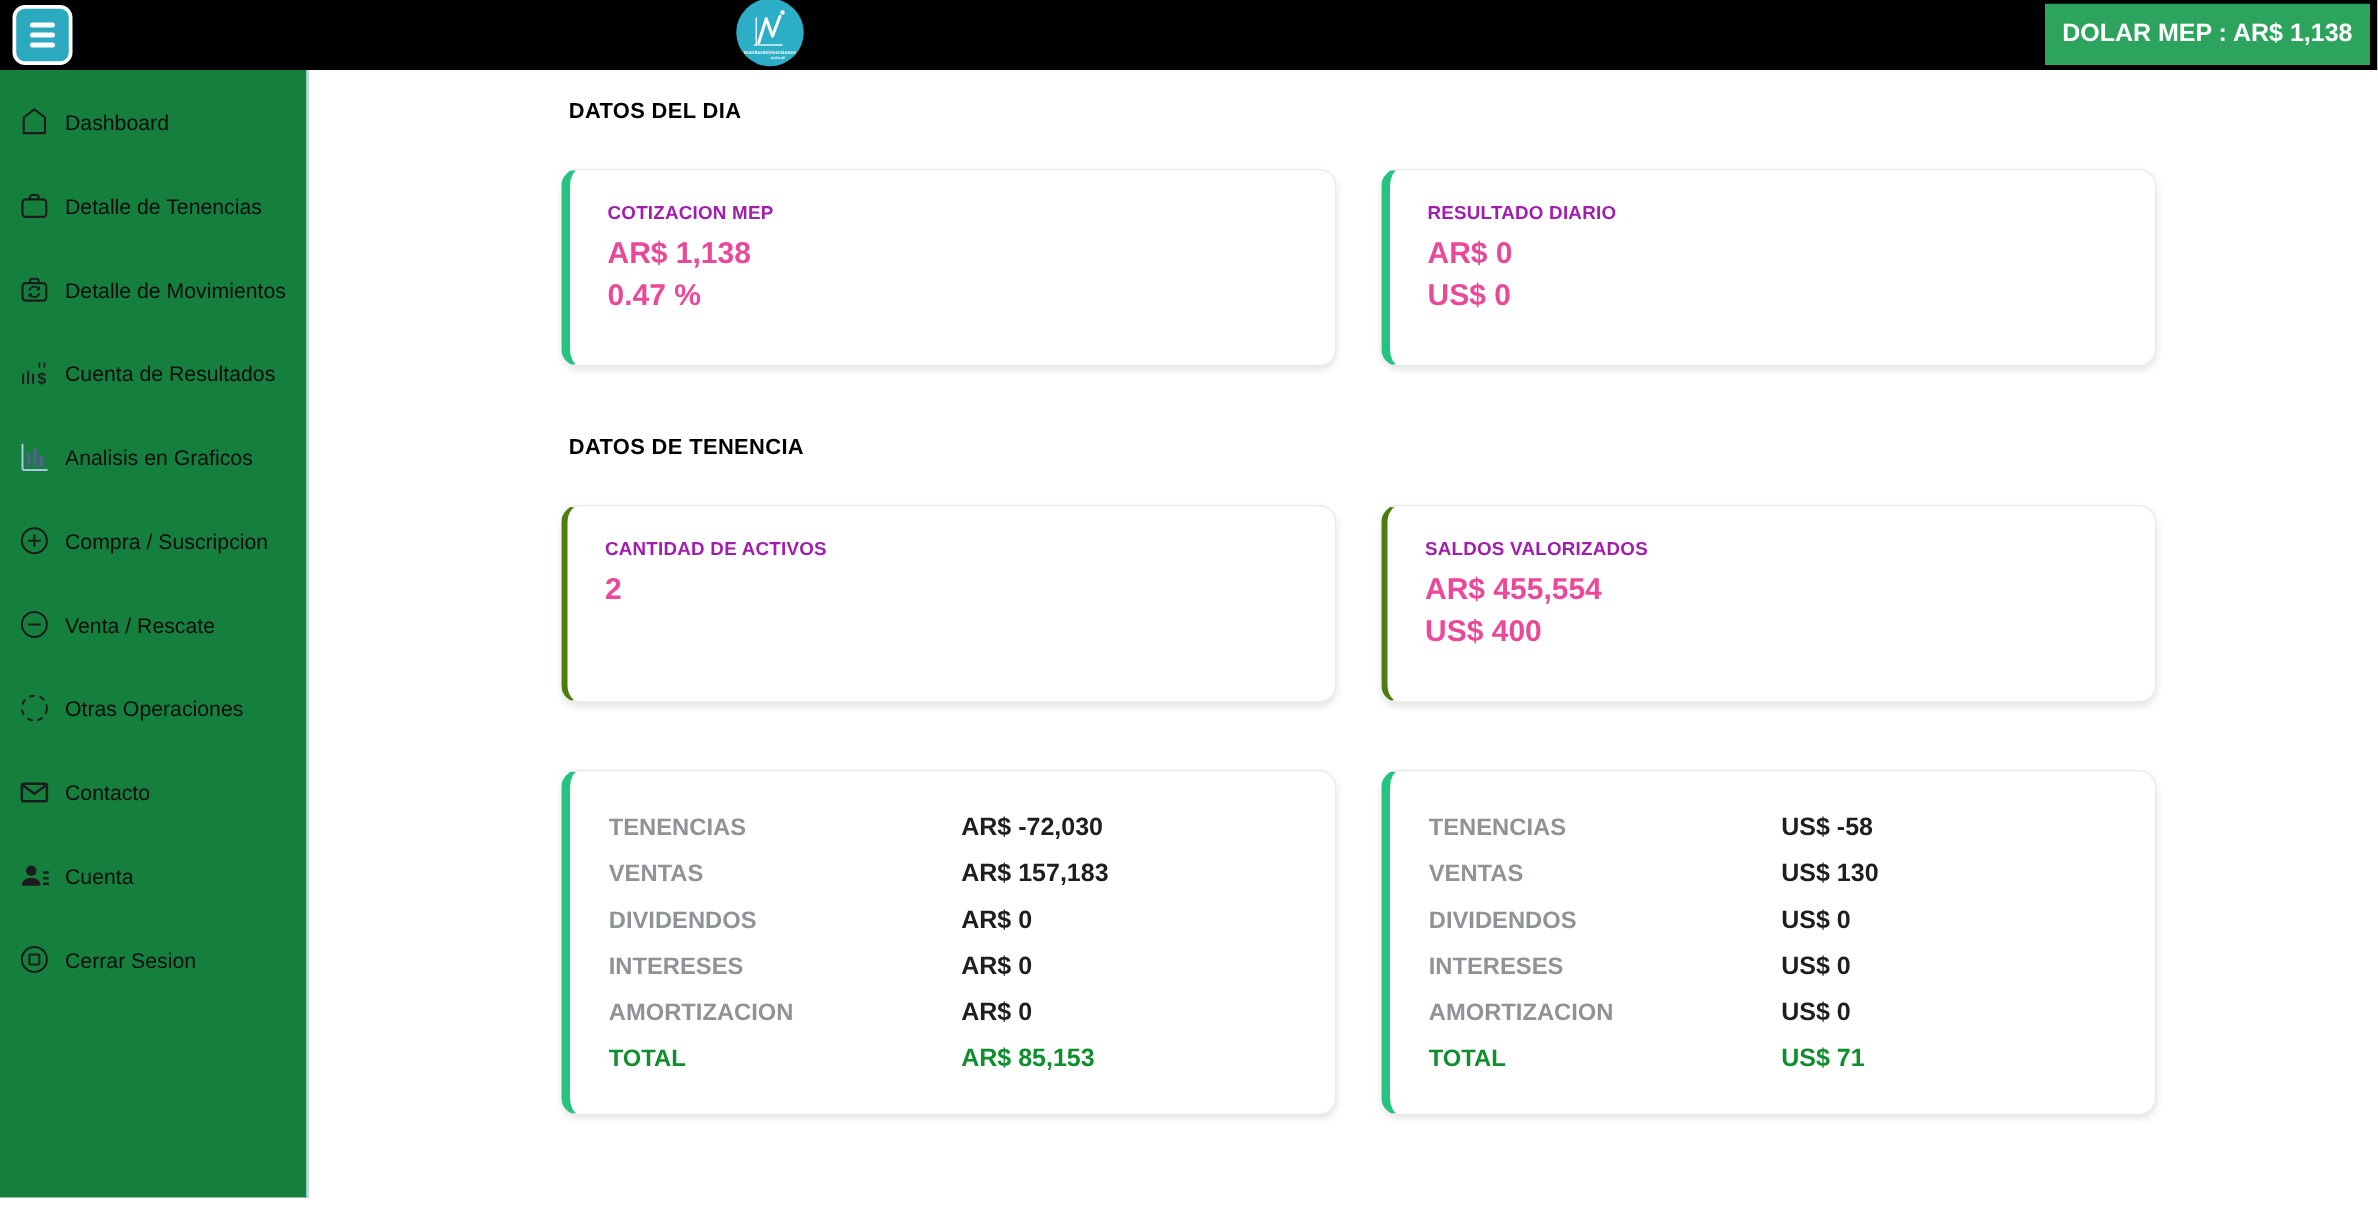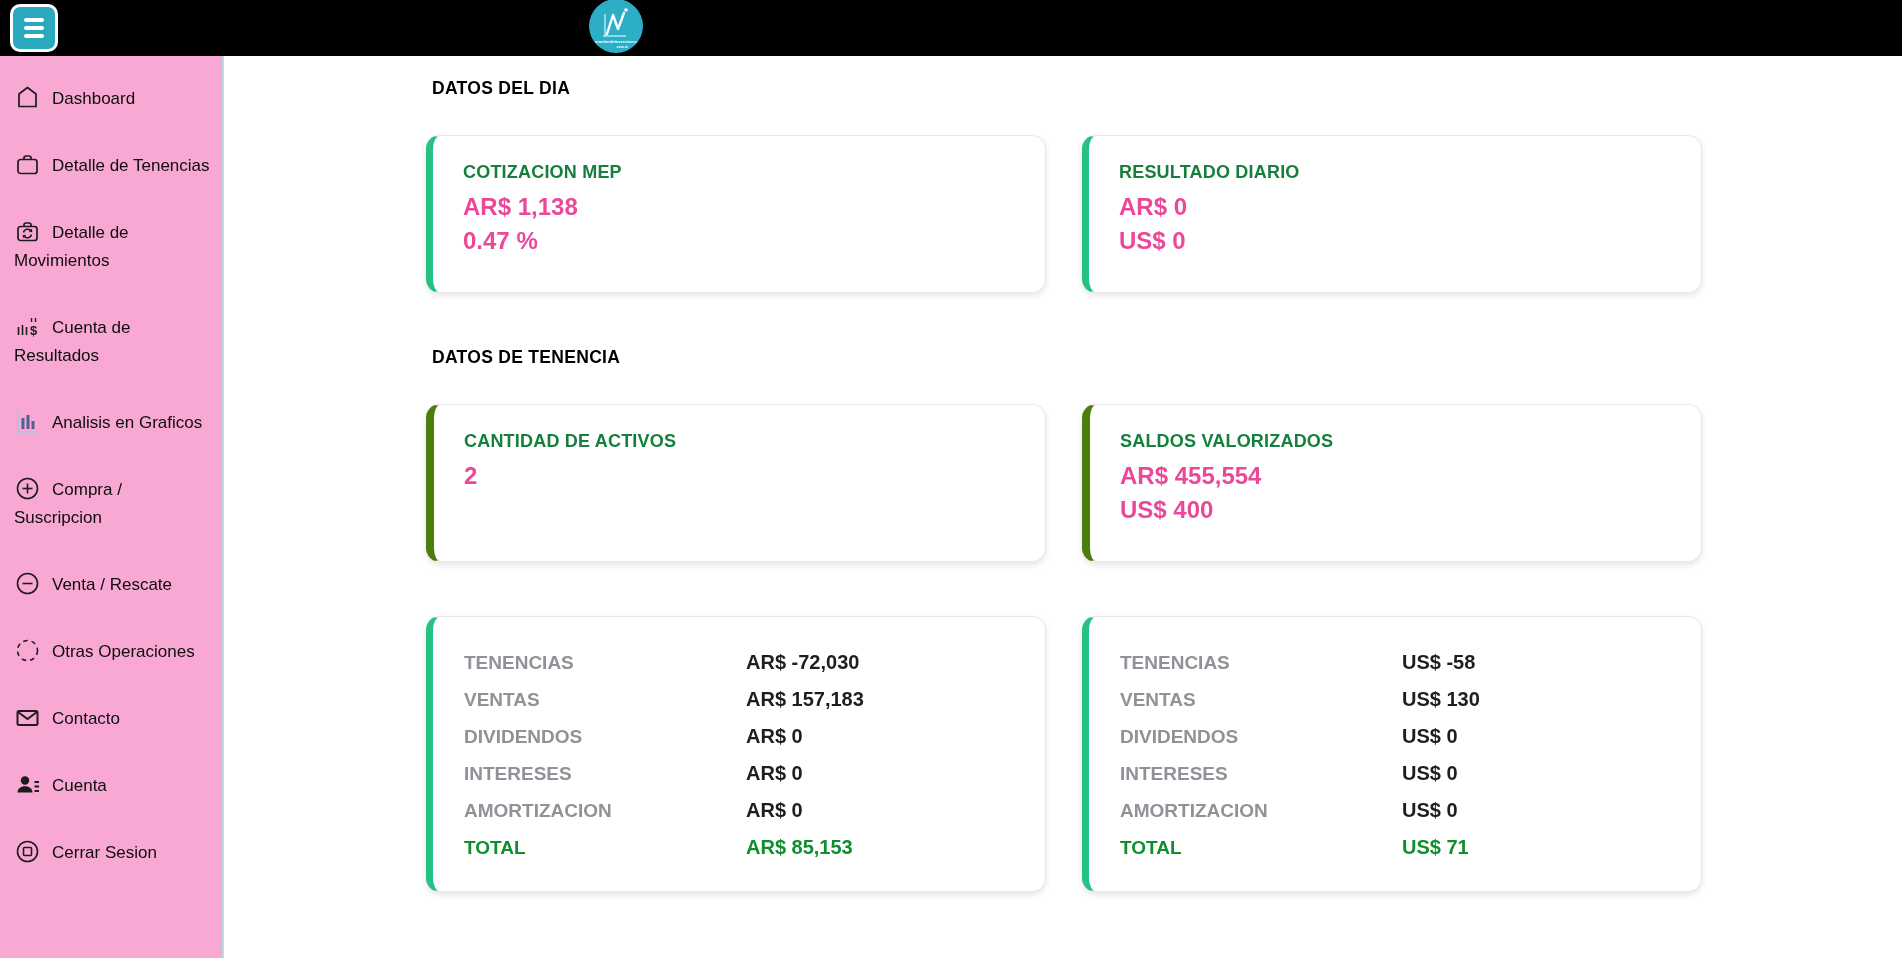--- a/index.html
+++ b/index.html
@@ -15,38 +15,38 @@
   .menu-btn .bar { width:20px; height:4px; background:#fff; border-radius:2px; }
   .brand { position:absolute; left:588px; top:0; height:56px; display:flex; align-items:center; }
   .logo { width:56px; height:56px; margin-right:24px; }
   .site-title { color:#fff; font-size:27px; font-weight:700; letter-spacing:0.5px; }
   .mep-badge { position:absolute; right:6px; top:3px; height:49px;
     background:#2ca45e; color:#fff; font-size:20px; font-weight:700;
     display:flex; align-items:center; padding:0 14px; }
 
   
   .app { display:flex; width:100%; height:902px; }
-  .sidebar { width:224px; height:100%; background:#f9a8d4;
+  .sidebar { width:247px; height:100%; background:#15803d;
     border-right:2px solid #b9dde6; padding-top:28px; }
   .sidebar ul { list-style:none; }
   .sidebar li { padding:0 8px 0 14px; margin-bottom:38px; font-size:17px;
     line-height:28px; color:#0d0d0d; cursor:pointer; }
   .sidebar li .icn { display:inline-block; width:27px; height:27px;
     vertical-align:-7px; margin-right:11px; }
 
   .main { flex:1; height:100%; background:#fff; padding:22px 0 0 202px; }
   .section-title { font-size:17.5px; font-weight:700; color:#000000;
     letter-spacing:0.3px; margin:0 16px 36px 6px; }
   .cards { display:flex; gap:36px; margin-bottom:54px; }
   .card { width:620px; background:#fff; border:1px solid #e9e9e9;
     border-radius:14px; box-shadow:0 3px 6px rgba(0,0,0,0.10); }
   .card.green { border-left:7px solid #26c281; }
-  .card.blue  { border-left:8px solid #4d7c0f; }
+  .card.blue  { border-left:5px solid #4d7c0f; }
   .card.simple { height:158px; padding:26px 30px 0; }
-  .card-label { font-size:18px; font-weight:700; color:#15803d;
+  .card-label { font-size:15px; font-weight:700; color:#a21caf;
     letter-spacing:0.2px; margin-bottom:7px; }
   .card-line { font-size:24px; font-weight:600; color:#ec4899; line-height:34px; }
 
   .card.table { padding:27px 0 25px; }
   .trow { display:flex; padding-left:31px; line-height:37px; }
   .trow .tl { width:282px; font-size:19px; font-weight:700; color:#8f9297; }
   .trow .tv { font-size:20px; font-weight:600; color:#1e1e1e; }
   .trow.total .tl, .trow.total .tv { color:#0e8e2d; }
 
   svg { display:block; }
@@ -64,20 +64,21 @@
     <svg class="logo" viewBox="0 0 56 56">
       <circle cx="28" cy="26" r="27" fill="#2caec6"></circle>
       <polyline points="17,36 17,14" stroke="#ffffff" stroke-width="1.2" fill="none" opacity="0.85"></polyline>
       <polyline points="15,36 38,36" stroke="#ffffff" stroke-width="1.2" fill="none" opacity="0.85"></polyline>
       <polyline points="19,34 25,15 30,29 36,13" stroke="#ffffff" stroke-width="2.4" fill="none" stroke-linecap="round" stroke-linejoin="round"></polyline>
       <circle cx="38" cy="10" r="1.8" fill="#ffffff"></circle>
       <text x="28" y="43" text-anchor="middle" font-size="4" font-weight="700" fill="#ffffff">monitordeinversiones</text>
       <text x="34" y="47.5" text-anchor="middle" font-size="3.5" font-weight="700" fill="#ffffff">.com.ar</text>
     </svg>
   </div>
+  <div class="mep-badge">DOLAR MEP : AR$ 1,138</div>
 </div>
 
 <div class="app">
   <nav class="sidebar">
     <ul>
       <li>
         <span class="icn">
           <svg viewBox="0 0 27 27" width="27" height="27">
               <path d="M13.5 3.5 L22 10 V22.5 H5 V10 Z" fill="none" stroke="#1c1c1c" stroke-width="1.7" stroke-linejoin="round"></path>
             </svg>

